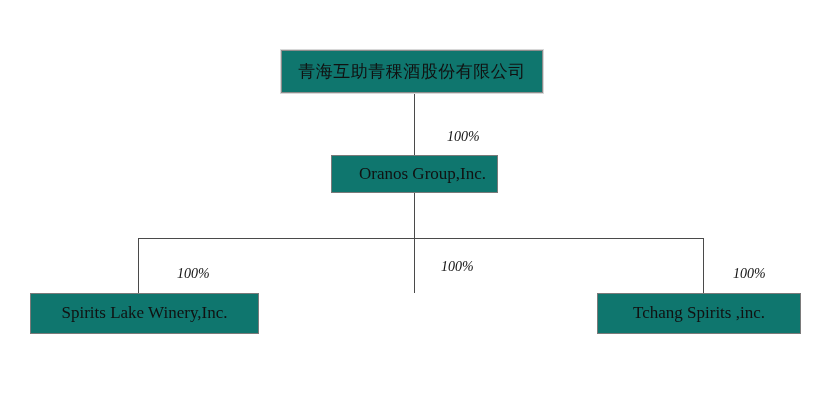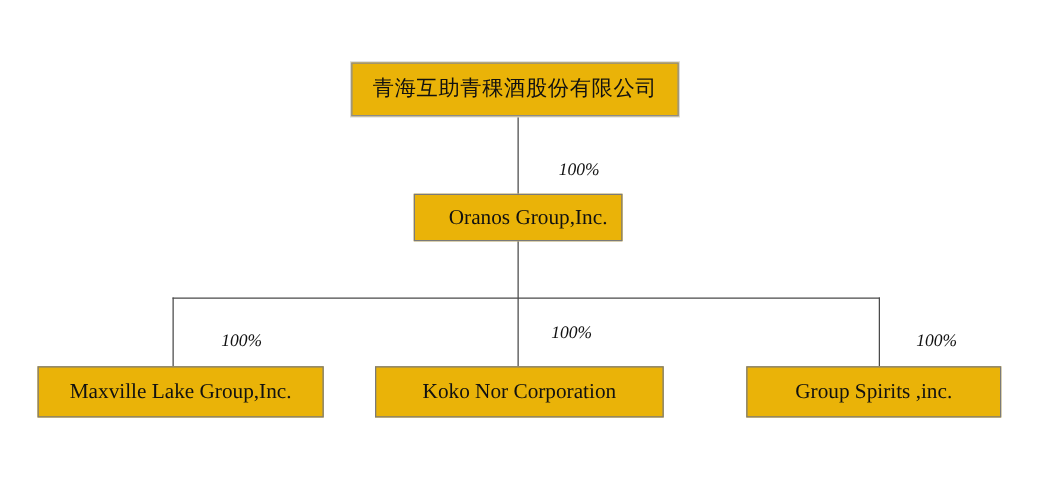--- a/index.html
+++ b/index.html
@@ -12,21 +12,21 @@
     position: relative;
     width: 840px;
     height: 402px;
     background: #ffffff;
     overflow: hidden;
     font-family: "Liberation Serif", "DejaVu Serif", serif;
   }
   .node {
     position: absolute;
     box-sizing: border-box;
-    background: #eab308;
+    background: #0f766e;
     border: 1px solid #7a7a7a;
     display: flex;
     align-items: center;
     justify-content: center;
     text-align: center;
     color: #111111;
     z-index: 3;
   }
   .node-label {
     display: block;
@@ -142,24 +142,21 @@
 
   <div class="node" id="node-root">
     <span class="node-label">青海互助青稞酒股份有限公司</span>
   </div>
 
   <div class="node" id="node-oranos">
     <span class="node-label">Oranos Group,Inc.</span>
   </div>
 
   <div class="node" id="node-maxville">
-    <span class="node-label">Maxville Lake Group,Inc.</span>
+    <span class="node-label">Spirits Lake Winery,Inc.</span>
   </div>
 
-  <div class="node" id="node-koko">
-    <span class="node-label">Koko Nor Corporation</span>
-  </div>
 
   <div class="node" id="node-tchang">
-    <span class="node-label">Group Spirits ,inc.</span>
+    <span class="node-label">Tchang Spirits ,inc.</span>
   </div>
 
 </div>
 
 </body></html>

